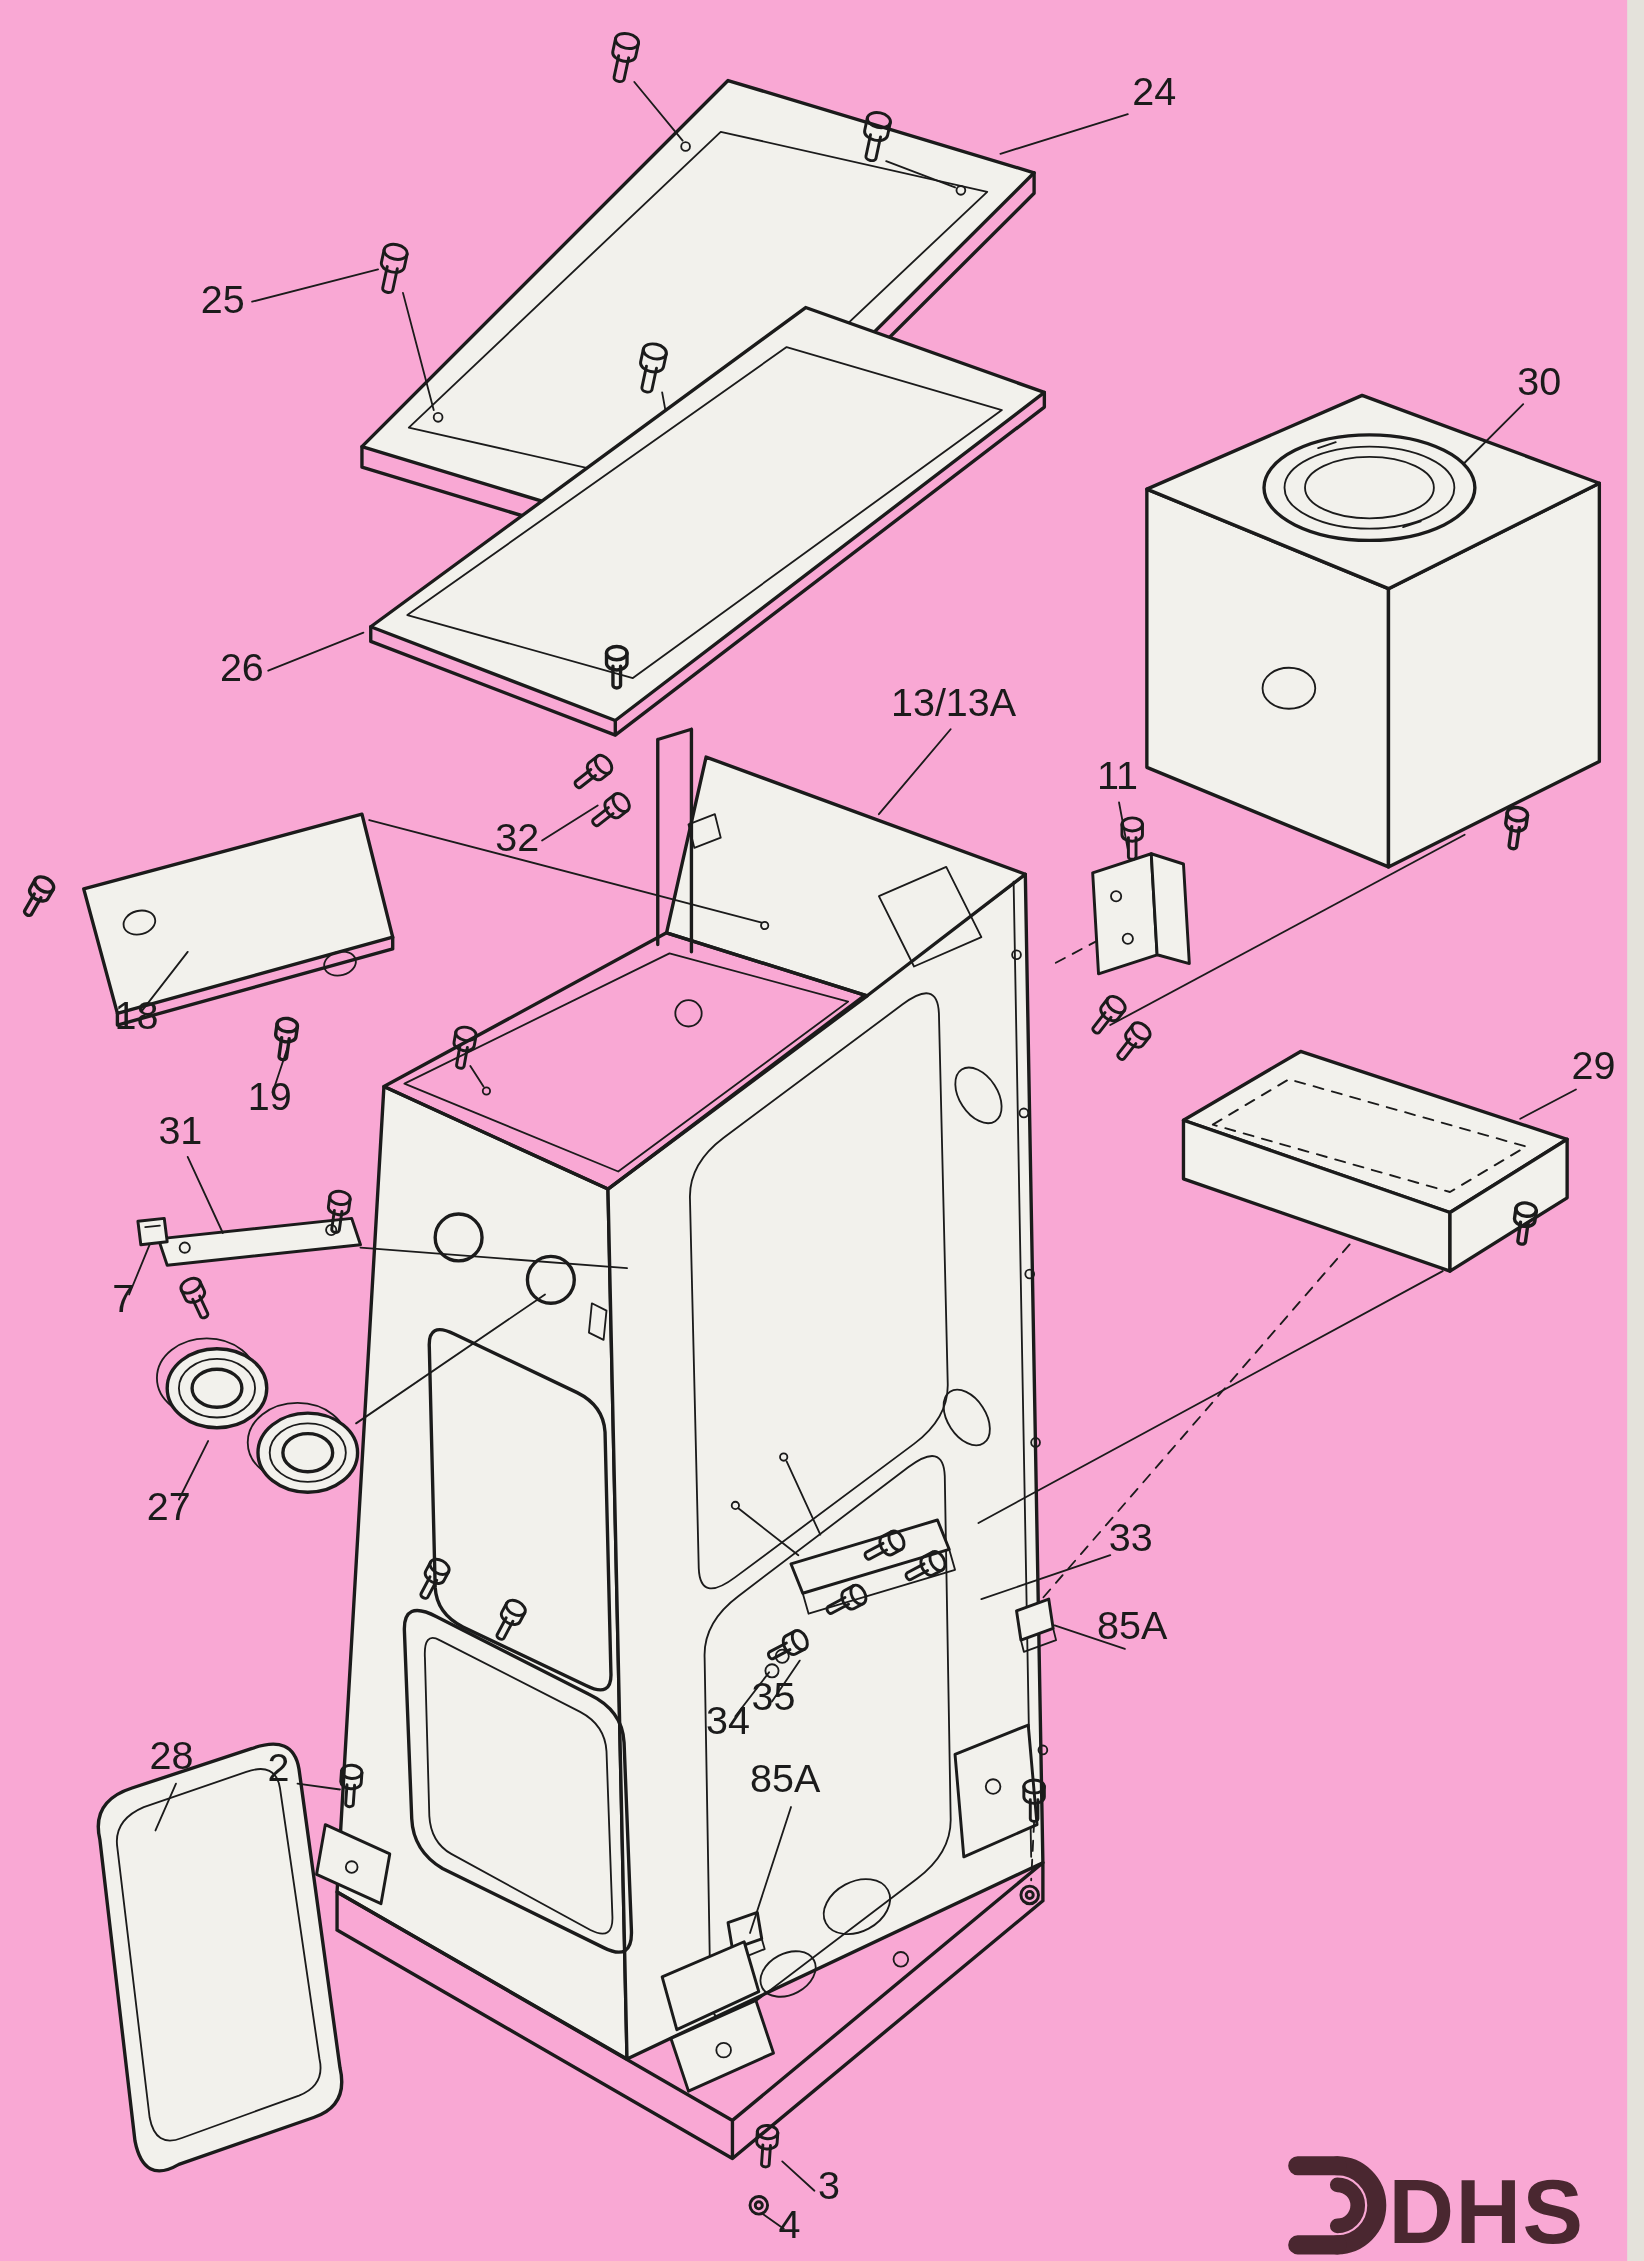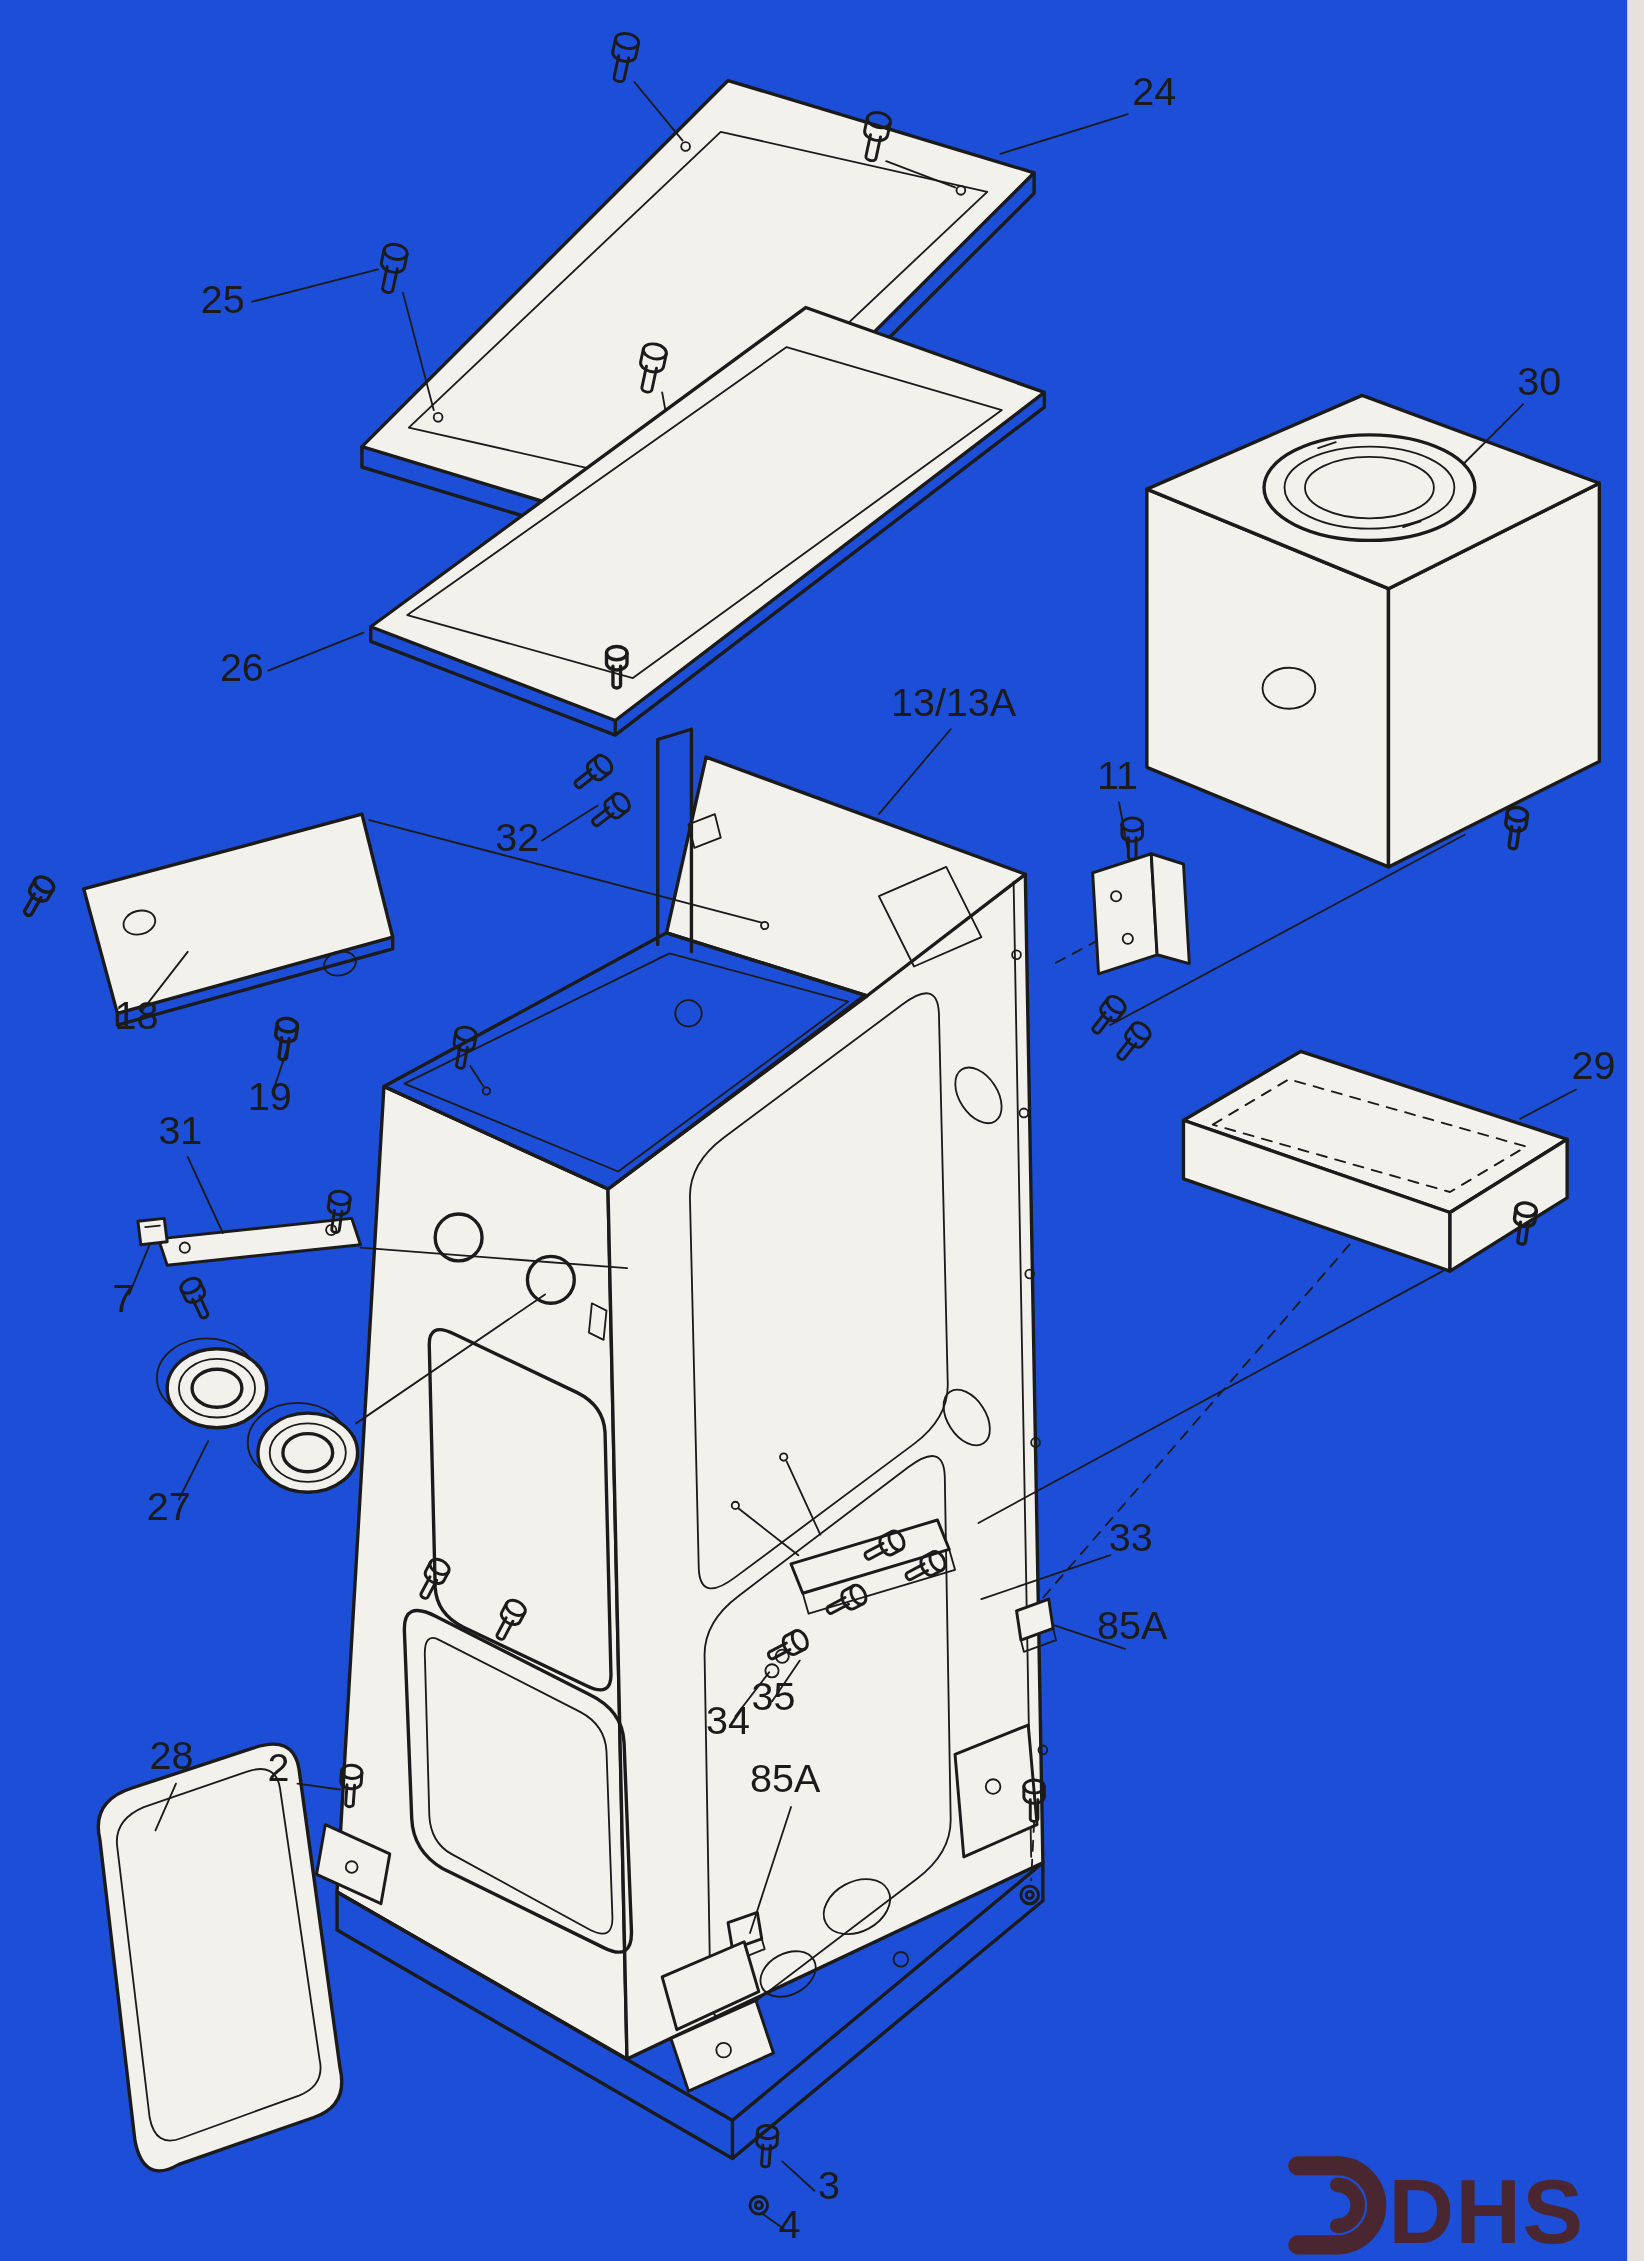--- a/index.html
+++ b/index.html
@@ -1,16 +1,16 @@
 <!DOCTYPE html>
 <html style="font-size:13px"><head>
 <meta charset="utf-8">
 <style>
   html,body{margin:0;padding:0;background:#d8d6d0;}
-  .page{position:relative;width:1645px;height:2261px;background:#1d4ed8;overflow:hidden;}
+  .page{position:relative;width:1645px;height:2261px;background:#f9a8d4;overflow:hidden;}
   svg{display:block;width:100%;height:100%;}
   .s{stroke:#1b1b1b;fill:none;stroke-width:2;stroke-linecap:round;stroke-linejoin:round;}
   .f{fill:#f2f1ec;}
   .w2{stroke-width:2.3;}
   .thin{stroke-width:1.25;}
   .dash{stroke-dasharray:7 6;}
   .callout{font-family:"Liberation Sans",sans-serif;font-size:27px;fill:#1b1b1b;}
   .logo-text{font-family:"Liberation Sans",sans-serif;font-weight:bold;font-size:62px;fill:#4a2730;letter-spacing:1px;}
 </style>
 </head>

